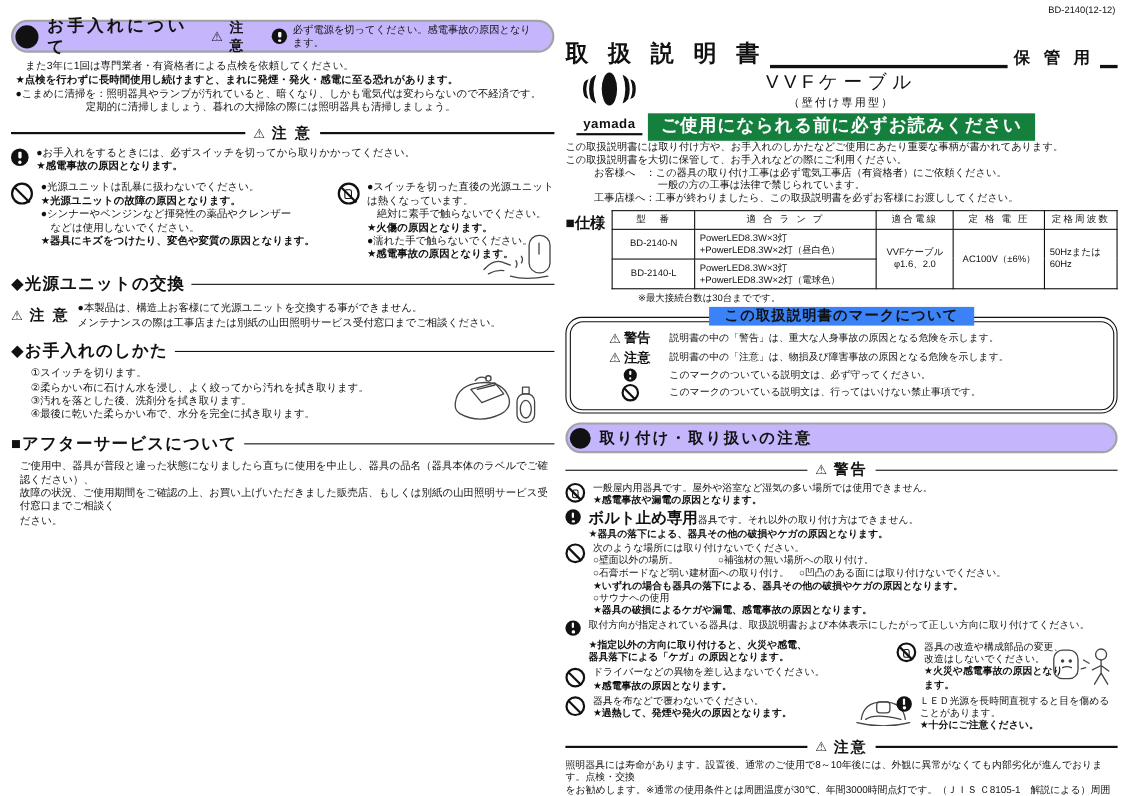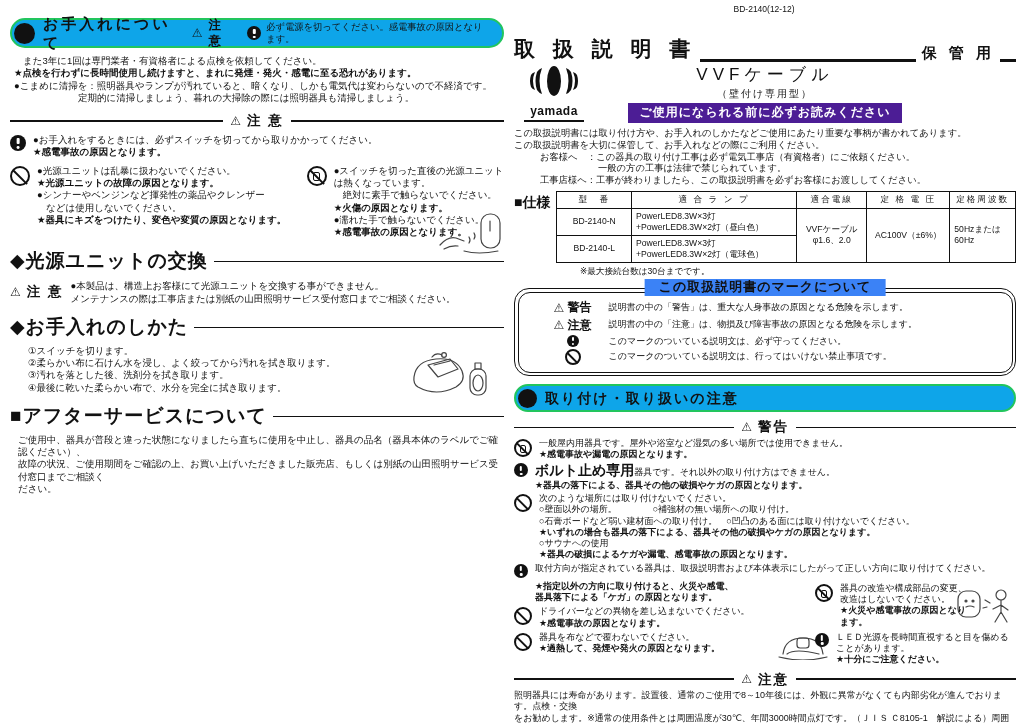--- a/index.html
+++ b/index.html
@@ -8,21 +8,21 @@
         overflow:hidden;margin:0 auto}
   .b{font-weight:bold}
   .pre{white-space:pre-line}
   .ln{white-space:pre-wrap}
   .st{font-weight:bold}
   .in8{padding-left:9px}.in64{padding-left:64px}
   
   .col-l{position:absolute;left:10px;top:18px;width:494px}
   .col-r{position:absolute;left:514px;top:4px;width:502px}
   
-  .stadium{display:flex;align-items:center;border:2px solid #22c55e;border-radius:999px;height:26px;padding-right:10px;background:#0ea5e9}
+  .stadium{display:flex;align-items:center;border:2px solid #a3a3a3;border-radius:999px;height:26px;padding-right:10px;background:#c4b5fd}
   .disc{width:21px;height:21px;border-radius:50%;background:#111;margin-left:2px;flex:none}
   .sec-title{font-size:15px;font-weight:bold;letter-spacing:3px;margin-left:8px}
   
   .tri{font-size:12px;line-height:1}
   .icn{display:inline-block;position:relative;flex:none}
   .icn.must{background:#111;border-radius:50%}
   .icn.must::before{content:"";position:absolute;left:50%;top:18%;width:17%;height:38%;background:#fff;transform:translateX(-50%);border-radius:1px}
   .icn.must::after{content:"";position:absolute;left:50%;bottom:14%;width:18%;height:18%;background:#fff;border-radius:50%;transform:translateX(-50%)}
   .icn.proh{border:2px solid #111;border-radius:50%}
   .icn.proh::before{content:"";position:absolute;left:-12%;top:50%;width:124%;height:2px;background:#111;transform:rotate(45deg)}
@@ -31,37 +31,37 @@
   
   .divider{display:flex;align-items:center;gap:7px;margin:8px 0 4px 0}
   .dl{flex:1;border-top:2.4px solid #111}
   .dl.thin{border-top-width:1.6px}
   .dv-title{font-size:13.5px;font-weight:bold;letter-spacing:2px;display:flex;align-items:center;gap:4px}
   
   .wrow{display:flex;gap:7px;margin:4px 0}
   .wrow .icol{flex:none;padding-top:1px}
   
   .subhead{display:flex;align-items:center;gap:6px;margin-top:10px}
-  .subhead .t{font-size:19px;font-weight:bold;letter-spacing:1px}
+  .subhead .t{font-size:15px;font-weight:bold;letter-spacing:1px}
   .subhead .rule{flex:1;border-top:1.8px solid #111}
   
-  .code{ text-align:center;font-size:8.5px;padding-right:2px}
+  .code{ text-align:right;font-size:8.5px;padding-right:2px}
   .titlebar{display:flex;align-items:flex-end;margin-top:20px}
   .man-title{font-size:21px;font-weight:bold;letter-spacing:6px;white-space:nowrap}
   .trule{flex:1;height:3.4px;background:#111;margin:0 6px 0 4px}
   .keep{font-size:15px;font-weight:bold;letter-spacing:4px;white-space:nowrap}
   .tdash{width:16px;height:3.4px;background:#111;margin-left:5px}
   .brandrow{position:relative;height:62px;margin-top:2px}
   .logo{position:absolute;left:10px;top:0;width:60px;text-align:center}
   .logo .mark{height:36px}
   .logo .bt{font-size:12px;font-weight:bold;letter-spacing:.5px;border-bottom:2.4px solid #111;padding-bottom:1px}
   .prodblock{position:absolute;left:0;right:0;top:0;text-align:center}
   .prod{font-size:17px;letter-spacing:5px}
   .ptype{font-size:10px;letter-spacing:2px;margin-top:1px}
-  .mustread{display:inline-block;background:#4c1d95;color:#fff;font-size:12px;font-weight:bold;padding:2px 12px;margin-top:3px;letter-spacing:1px}
+  .mustread{display:inline-block;background:#15803d;color:#fff;font-size:16px;font-weight:bold;padding:2px 12px;margin-top:3px;letter-spacing:1px}
   .intro{margin-top:2px;font-size:9.3px}
   .intro div{line-height:1.25}
   .i-ind{padding-left:26px}.i-ind2{padding-left:84px}
   
   .specrow{display:flex;gap:6px;margin-top:5px}
   .speclabel{font-size:14px;font-weight:bold;white-space:nowrap;padding-top:2px}
   table.spec{border-collapse:collapse;font-size:8.6px}
   table.spec th,table.spec td{border:1px solid #111;padding:2px 4px;vertical-align:middle}
   table.spec th{font-weight:normal;letter-spacing:2px;padding:2px 2px}
   table.spec td.c{text-align:center}

